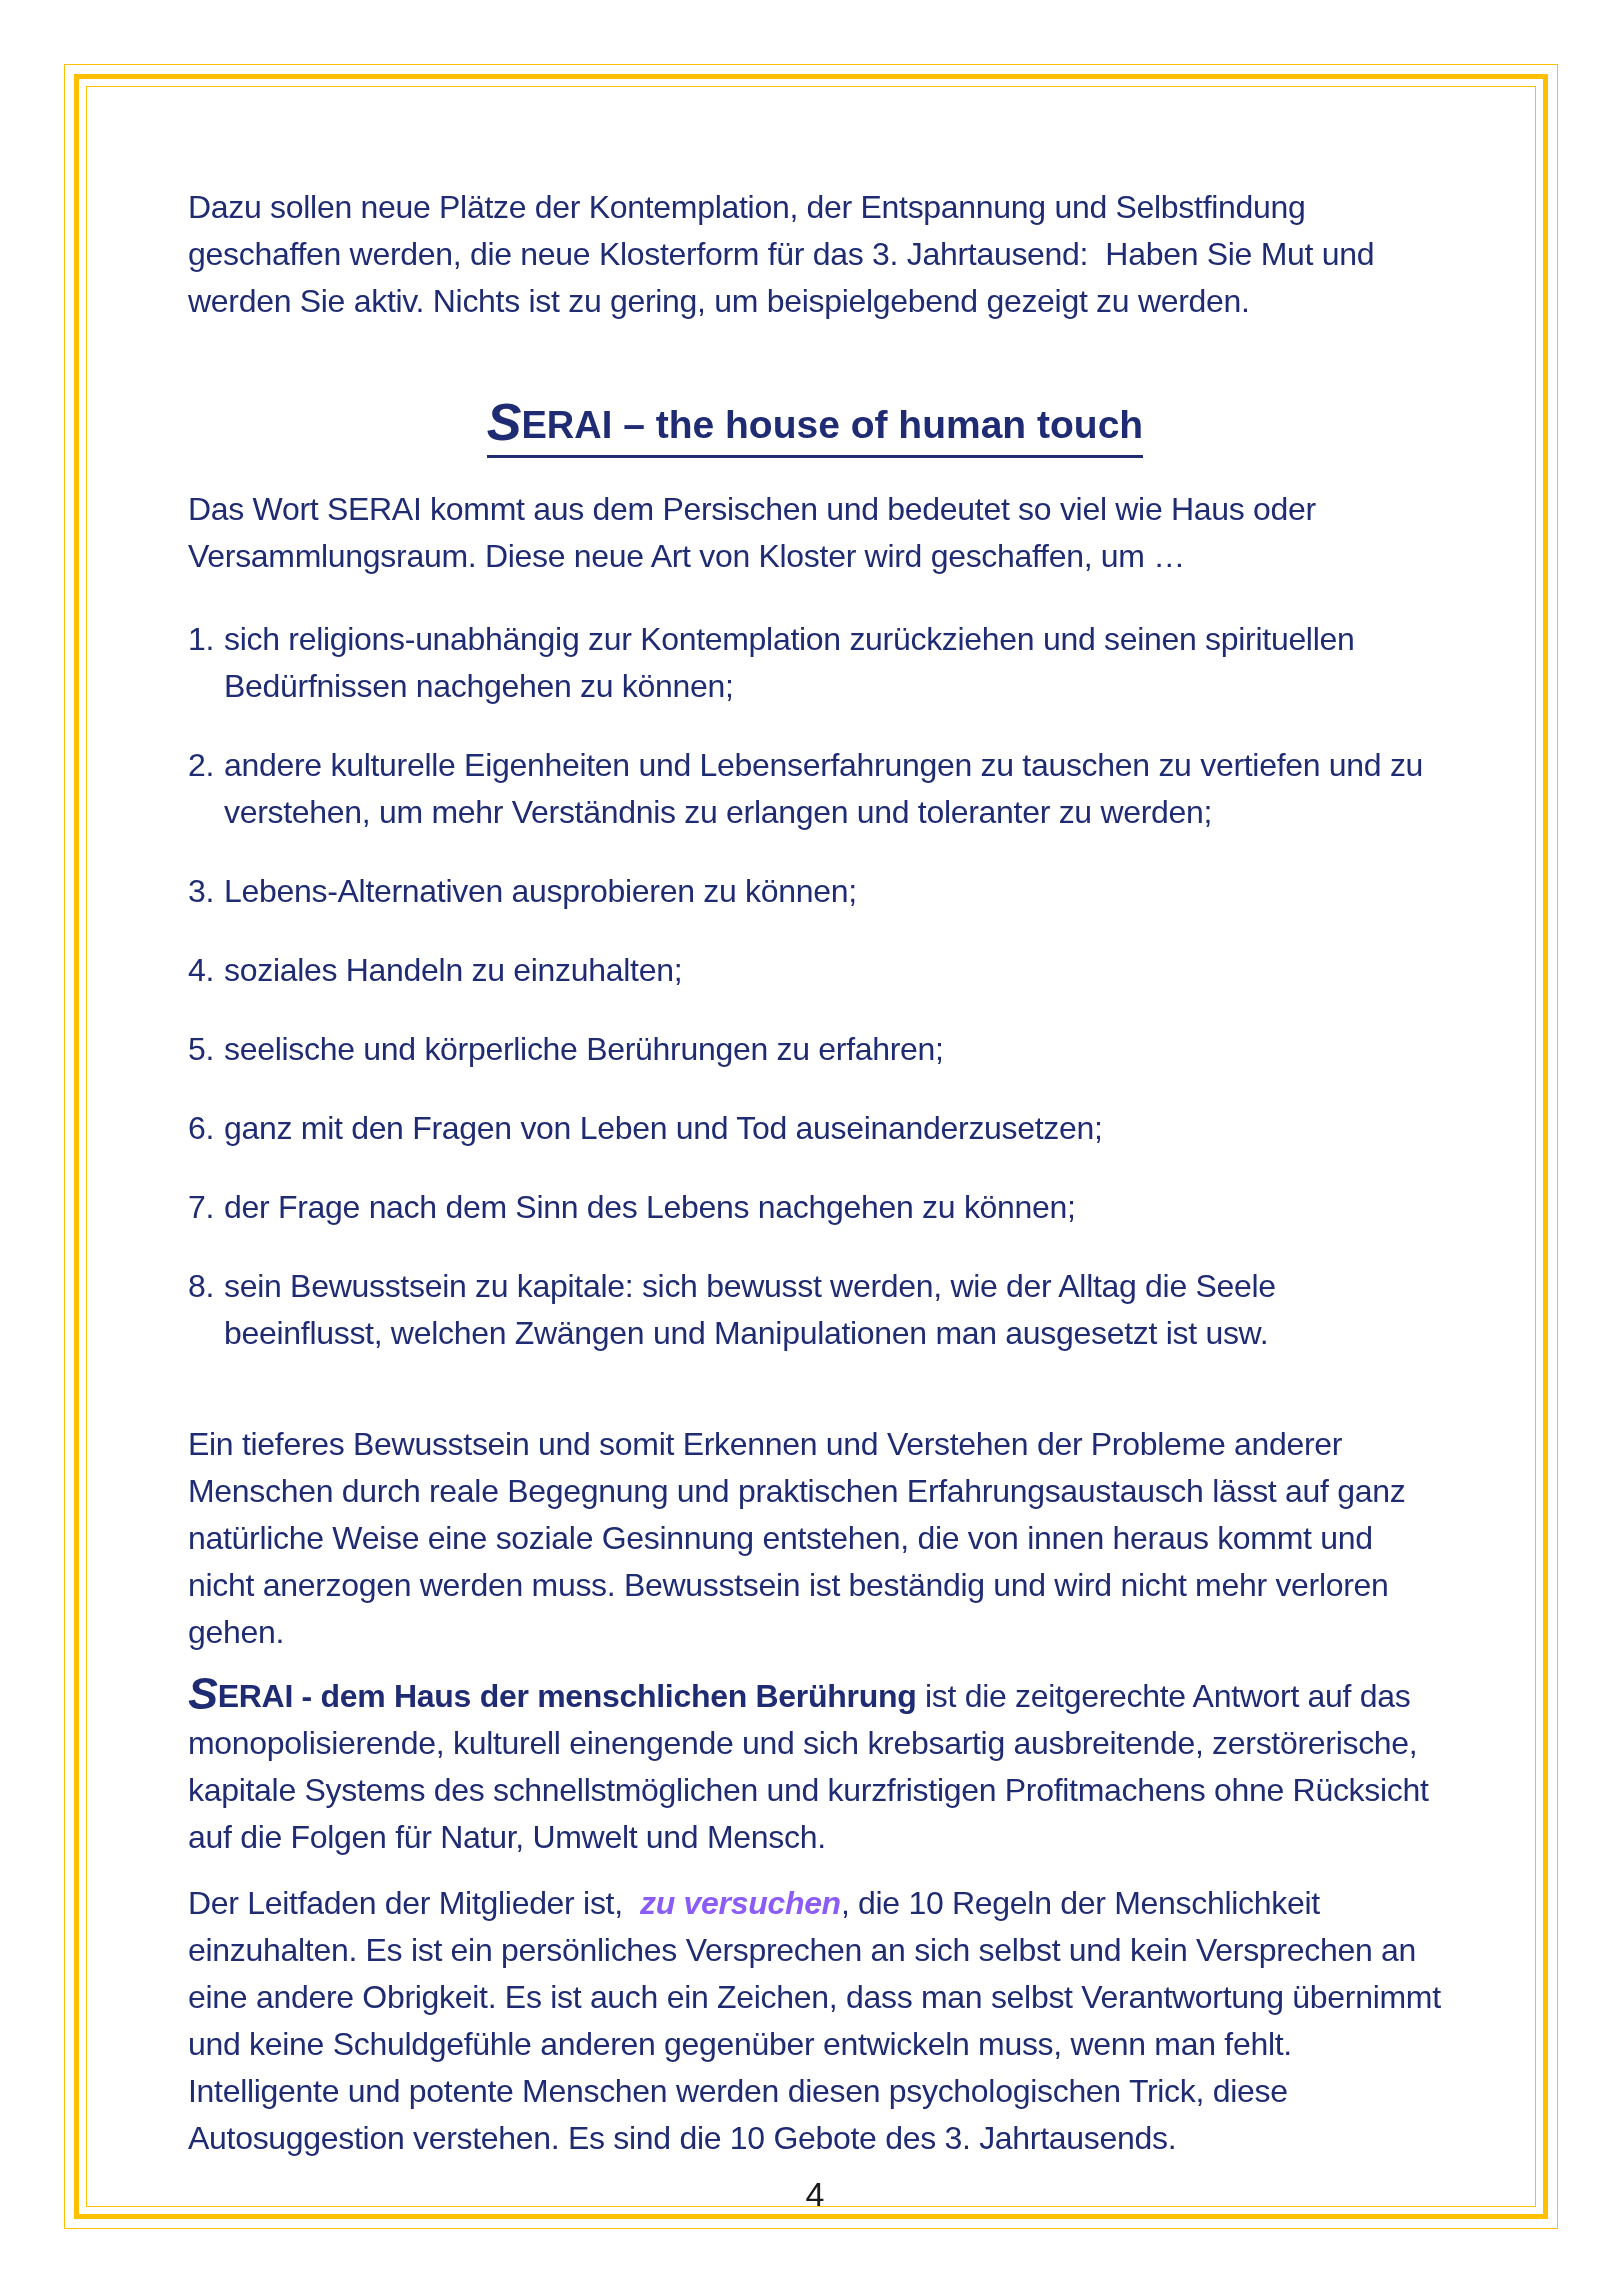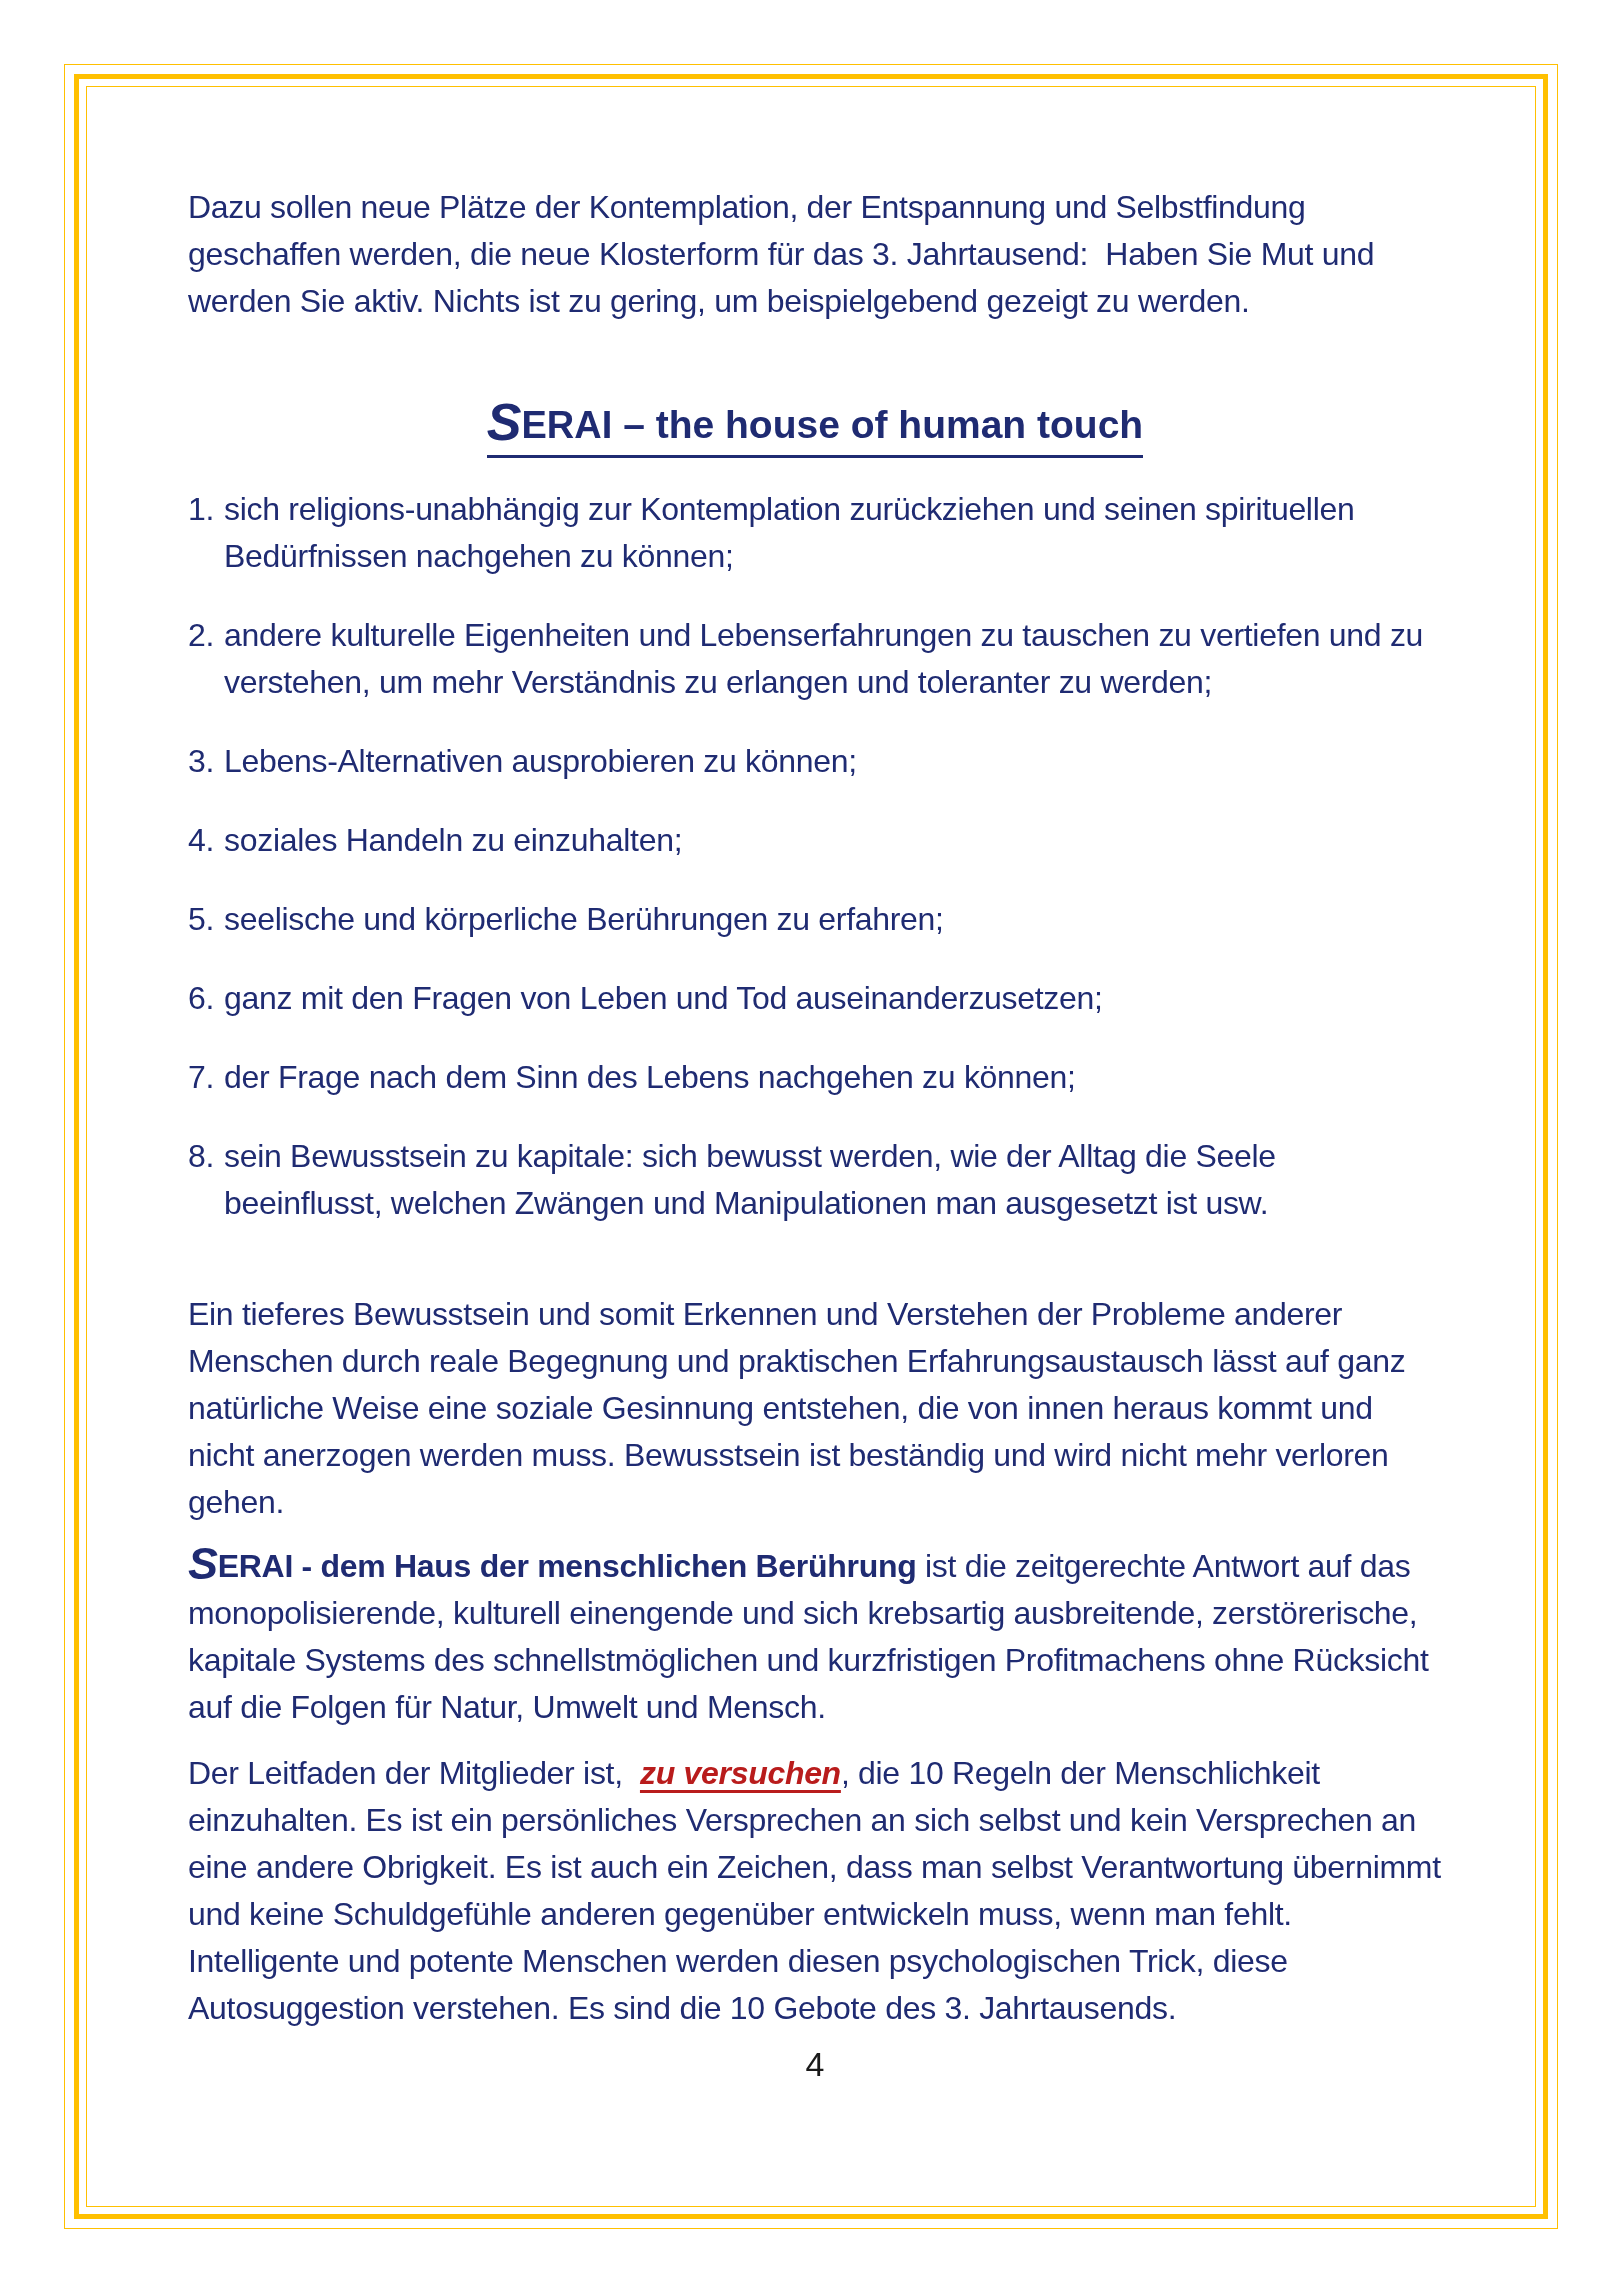--- a/index.html
+++ b/index.html
@@ -69,24 +69,23 @@
     font-style: italic;
     font-weight: bold;
     font-size: 45px;
     line-height: 0;
     vertical-align: -1.8px;
   }
   .inline-caps { font-weight: bold; }
   .inline-bold { font-weight: bold; }
 
   .highlight-red {
-    color: #b91c1c;
+    color: #8b5cf6;
     font-weight: bold;
     font-style: italic;
-    text-decoration: underline;
     text-decoration-thickness: 2.7px;
     text-underline-offset: 6.3px;
   }
 
   .page-number {
     margin-top: 9px;
     text-align: center;
     color: #1A1A1A;
     font-size: 34px;
     letter-spacing: 0;
@@ -102,20 +101,21 @@
   <div class="frame frame-inner"></div>
 
   <div class="content">
 
     <p class="para-intro">Dazu sollen neue Plätze der Kontemplation, der Entspannung und Selbstfindung geschaffen werden, die neue Klosterform für das 3. Jahrtausend: &nbsp;Haben Sie Mut und werden Sie aktiv. Nichts ist zu gering, um beispielgebend gezeigt zu werden.</p>
 
     <div class="heading-block">
       <span class="heading-text"><span class="lead-cap">S</span><span class="heading-caps">ERAI</span><span> – the house of human touch</span></span>
     </div>
 
+    <p class="para-serai-intro">Das Wort SERAI kommt aus dem Persischen und bedeutet so viel wie Haus oder Versammlungsraum. Diese neue Art von Kloster wird geschaffen, um …</p>
 
     <div class="list">
       <div class="list-item">
         <span class="list-number">1.</span>
         <span class="list-text">sich religions-unabhängig zur Kontemplation zurückziehen und seinen spirituellen Bedürfnissen nachgehen zu können;</span>
       </div>
       <div class="list-item">
         <span class="list-number">2.</span>
         <span class="list-text">andere kulturelle Eigenheiten und Lebenserfahrungen zu tauschen zu vertiefen und zu verstehen, um mehr Verständnis zu erlangen und toleranter zu werden;</span>
       </div>

